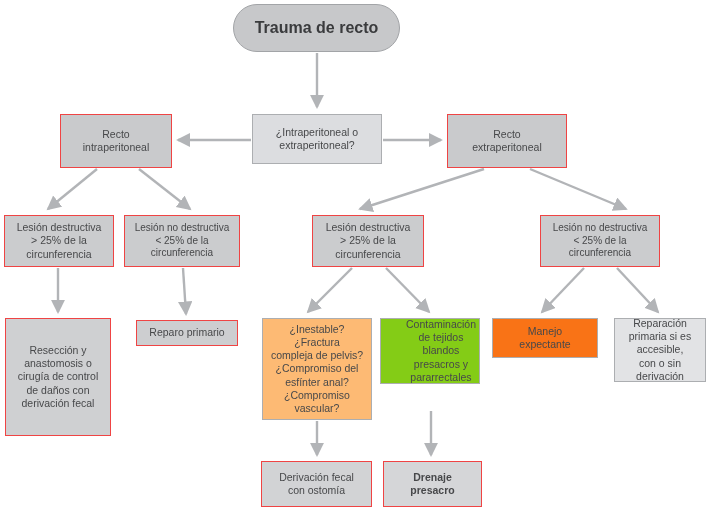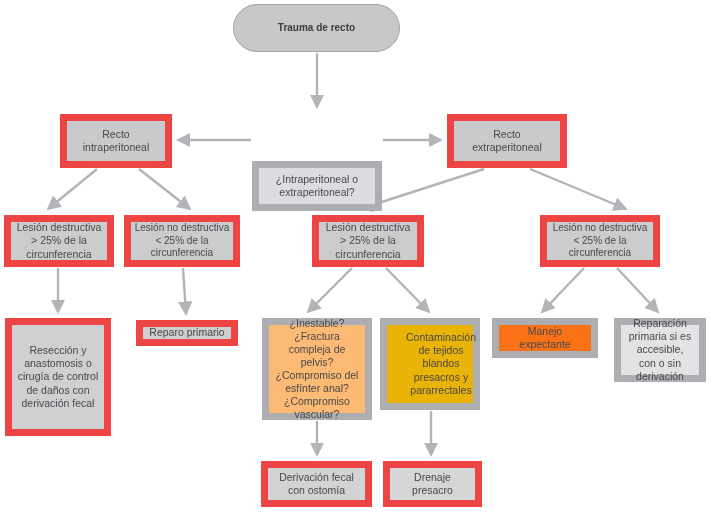--- a/index.html
+++ b/index.html
@@ -6,25 +6,25 @@
   body { font-family:"Liberation Sans", sans-serif; }
   .stage {
     position:relative; width:711px; height:523px; background:#ffffff; overflow:hidden;
   }
   svg.arrows { position:absolute; left:0; top:0; width:711px; height:523px; pointer-events:none; }
   .node {
     position:absolute; box-sizing:border-box;
     display:flex; align-items:center; justify-content:center;
     text-align:center; white-space:pre-line;
     font-size:10.5px; line-height:1.25; color:#47484a;
-    border:7px solid #ef4444; padding:2px;
+    border:1px solid #ef4444; padding:2px;
   }
   .node.light { border-color:#acaeb1; }
   .pill {
-    border-radius:26px; font-weight:bold; font-size:10px; color:#3a3b3d;
+    border-radius:26px; font-weight:bold; font-size:16px; color:#3a3b3d;
     border:1.5px solid #a2a4a7;
   }
 </style>
 </head>
 <body>
 
 <div class="stage">
 
   <svg class="arrows" viewBox="0 0 711 523">
     <defs>
@@ -59,21 +59,21 @@
 
     <line x1="617" y1="268" x2="658" y2="312" stroke="#b2b4b7" stroke-width="2.4" marker-end="url(#arr)"></line>
 
     <line x1="317" y1="421" x2="317" y2="455" stroke="#b2b4b7" stroke-width="2.4" marker-end="url(#arr)"></line>
 
     <line x1="431" y1="411" x2="431" y2="455" stroke="#b2b4b7" stroke-width="2.4" marker-end="url(#arr)"></line>
   </svg>
 
   <div class="node pill" style="left: 233px; top: 4px; width: 167px; height: 48px; background-color: rgb(199, 200, 202);">Trauma de recto</div>
 
-  <div class="node light" style="left: 252px; top: 114px; width: 130px; height: 50px; background-color: rgb(220, 221, 224); margin-top: 47px;">¿Intraperitoneal o
+  <div class="node light" style="left: 252px; top: 114px; width: 130px; height: 50px; background-color: rgb(220, 221, 224);">¿Intraperitoneal o
 extraperitoneal?</div>
 
   <div class="node" style="left: 60px; top: 114px; width: 112px; height: 54px; background-color: rgb(201, 202, 204);">Recto
 intraperitoneal</div>
 
   <div class="node" style="left: 447px; top: 114px; width: 120px; height: 54px; background-color: rgb(201, 202, 204);">Recto
 extraperitoneal</div>
 
   <div class="node" style="left: 4px; top: 215px; width: 110px; height: 52px; background-color: rgb(203, 204, 206);">Lesión destructiva
 &gt; 25% de la
@@ -100,34 +100,34 @@
   <div class="node" style="left: 136px; top: 320px; width: 102px; height: 26px; background-color: rgb(205, 206, 208);">Reparo primario</div>
 
   <div class="node light" style="left: 262px; top: 318px; width: 110px; height: 102px; background-color: #fdba74;">¿Inestable?
 ¿Fractura
 compleja de pelvis?
 ¿Compromiso del
 esfínter anal?
 ¿Compromiso
 vascular?</div>
 
-  <div class="node light" style="left: 380px; top: 318px; width: 100px; height: 92px; background-color: #eab308; padding-left: 24px;">Contaminación
+  <div class="node light" style="left: 380px; top: 318px; width: 100px; height: 66px; background-color: #84cc16; padding-left: 24px;">Contaminación
 de tejidos
 blandos
 presacros y
 pararrectales</div>
 
   <div class="node light" style="left: 492px; top: 318px; width: 106px; height: 40px; background-color: #f97316;">Manejo
 expectante</div>
 
   <div class="node light" style="left: 614px; top: 318px; width: 92px; height: 64px; background-color: rgb(226, 227, 229);">Reparación
 primaria si es
 accesible,
 con o sin
 derivación</div>
 
   <div class="node" style="left: 261px; top: 461px; width: 111px; height: 46px; background-color: rgb(210, 211, 213);">Derivación fecal
 con ostomía</div>
 
-  <div class="node" style="left: 383px; top: 461px; width: 99px; height: 46px; background-color: rgb(213, 214, 216);">Drenaje
+  <div class="node" style="left: 383px; top: 461px; width: 99px; height: 46px; background-color: rgb(213, 214, 216); font-weight: bold;">Drenaje
 presacro</div>
 
 </div>
 
 </body></html>

